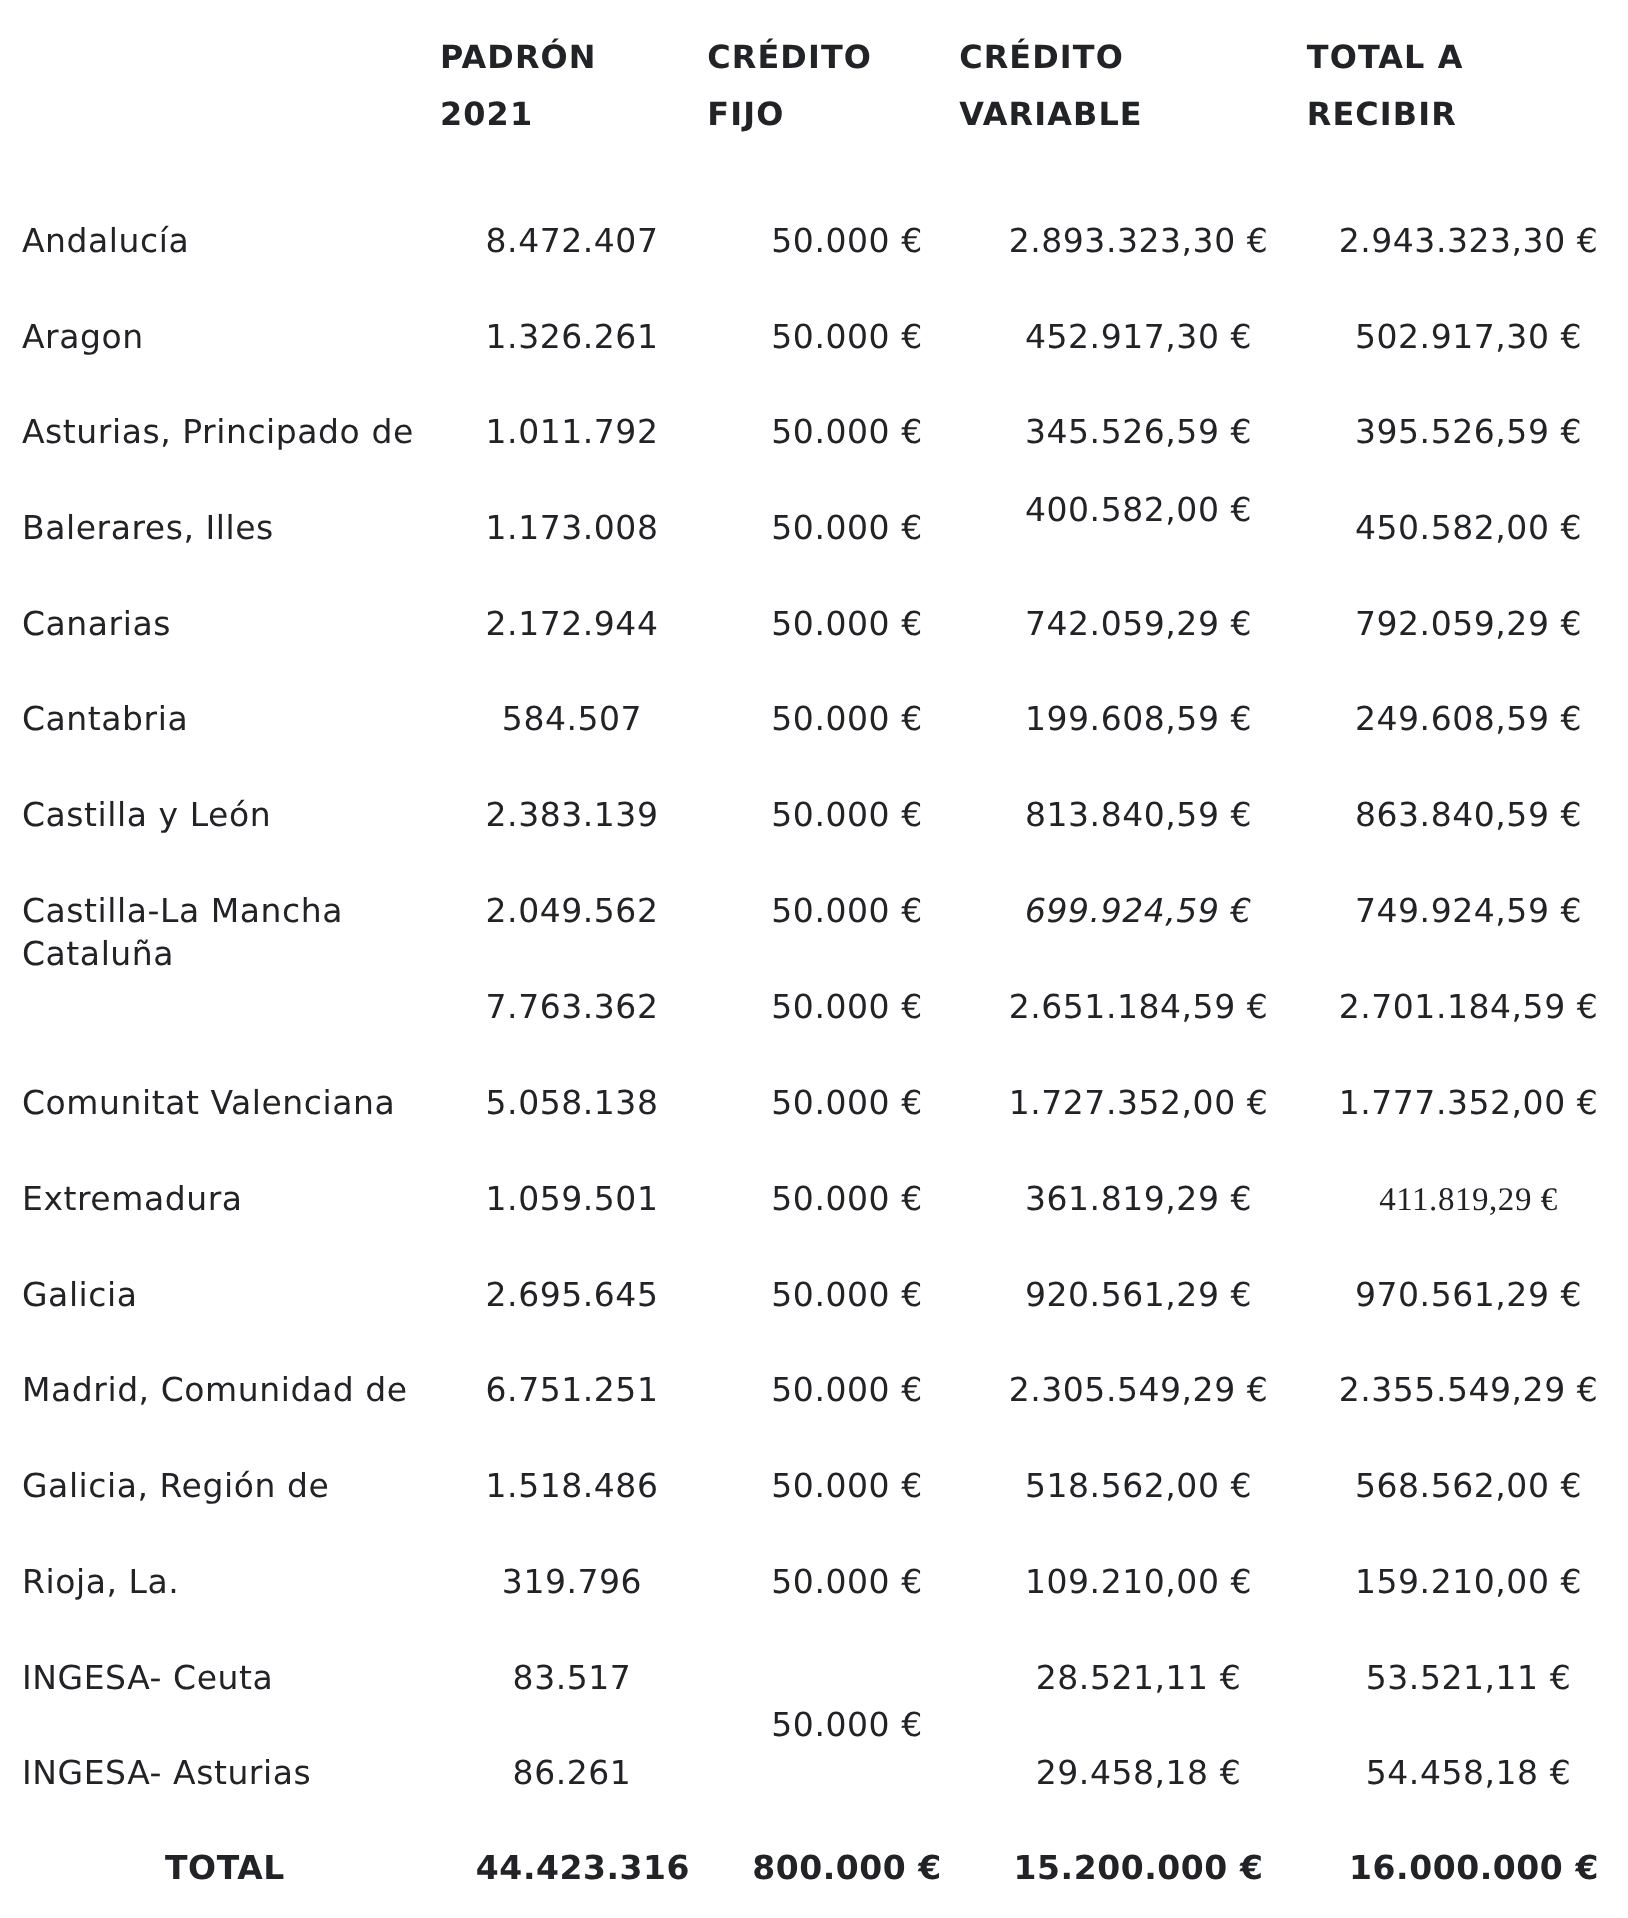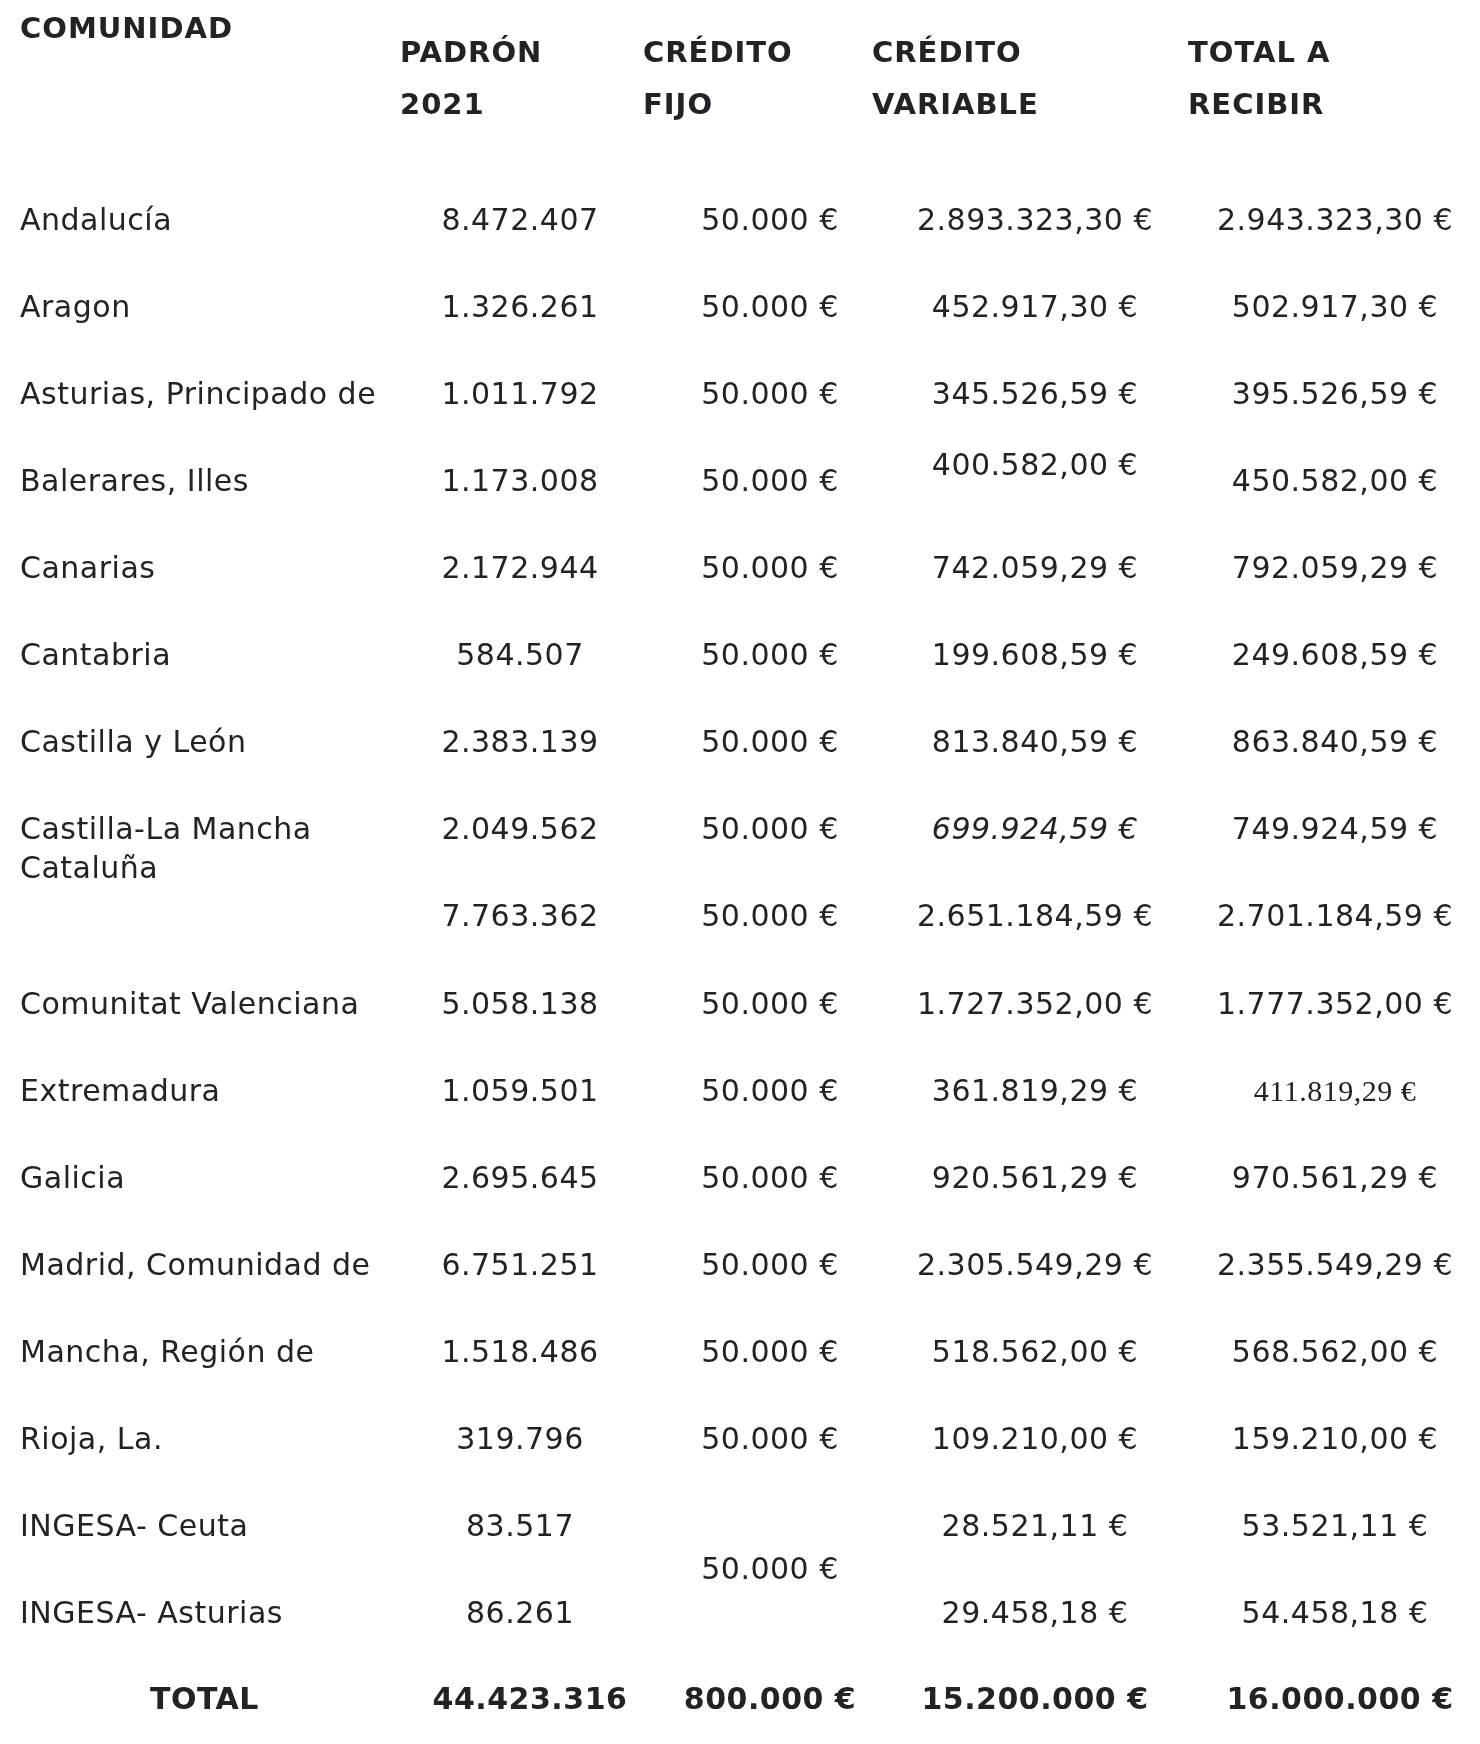--- a/index.html
+++ b/index.html
@@ -41,21 +41,20 @@
     .c-var { left: 890px; width: 290px; text-align: center; }
     .c-tot { left: 1195px; width: 280px; text-align: center; }
   </style>
 </head>
 <body>
 
 <div class="table">
 
   <div>
     <div class="cell hdr c-name" style="top:2px;">
-      <div>COMUNIDAD</div>
     </div>
     <div class="cell hdr" style="left:400px; top:26px;">
       <div>PADRÓN</div>
       <div>2021</div>
     </div>
     <div class="cell hdr" style="left:643px; top:26px;">
       <div>CRÉDITO</div>
       <div>FIJO</div>
     </div>
     <div class="cell hdr" style="left:872px; top:26px;">
@@ -154,21 +153,21 @@
         <div class="cell c-tot" style="top: 1161px;">970.561,29 €</div>
       </div>
       <div>
         <div class="cell c-name" style="top: 1248px;">Madrid, Comunidad de</div>
         <div class="cell c-pad" style="top: 1248px;">6.751.251</div>
         <div class="cell c-fijo" style="top: 1248px;">50.000 €</div>
         <div class="cell c-var" style="top: 1248px;">2.305.549,29 €</div>
         <div class="cell c-tot" style="top: 1248px;">2.355.549,29 €</div>
       </div>
       <div>
-        <div class="cell c-name" style="top: 1335px;">Mancha, Región de</div>
+        <div class="cell c-name" style="top: 1335px;">Galicia, Región de</div>
         <div class="cell c-pad" style="top: 1335px;">1.518.486</div>
         <div class="cell c-fijo" style="top: 1335px;">50.000 €</div>
         <div class="cell c-var" style="top: 1335px;">518.562,00 €</div>
         <div class="cell c-tot" style="top: 1335px;">568.562,00 €</div>
       </div>
       <div>
         <div class="cell c-name" style="top: 1422px;">Rioja, La.</div>
         <div class="cell c-pad" style="top: 1422px;">319.796</div>
         <div class="cell c-fijo" style="top: 1422px;">50.000 €</div>
         <div class="cell c-var" style="top: 1422px;">109.210,00 €</div>

